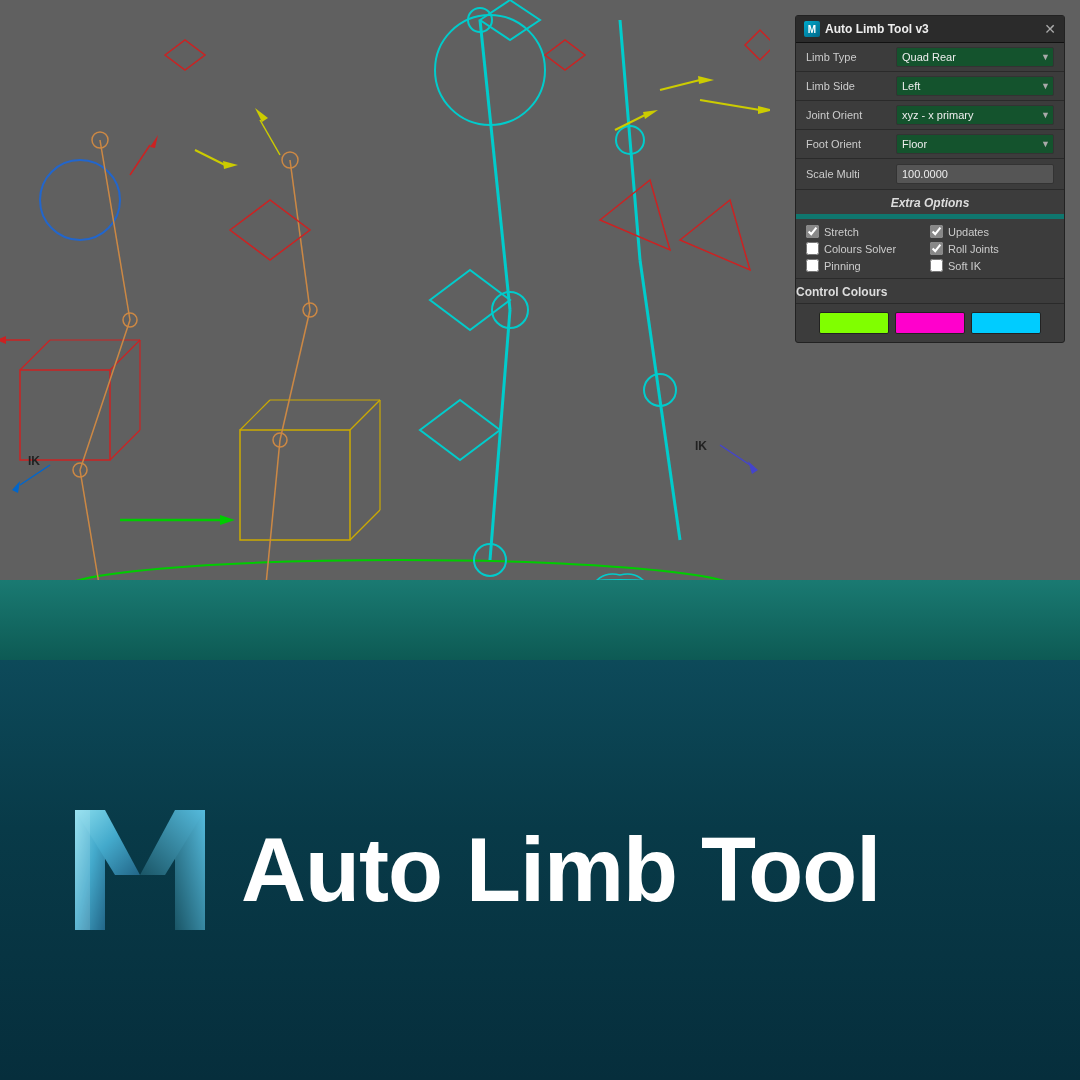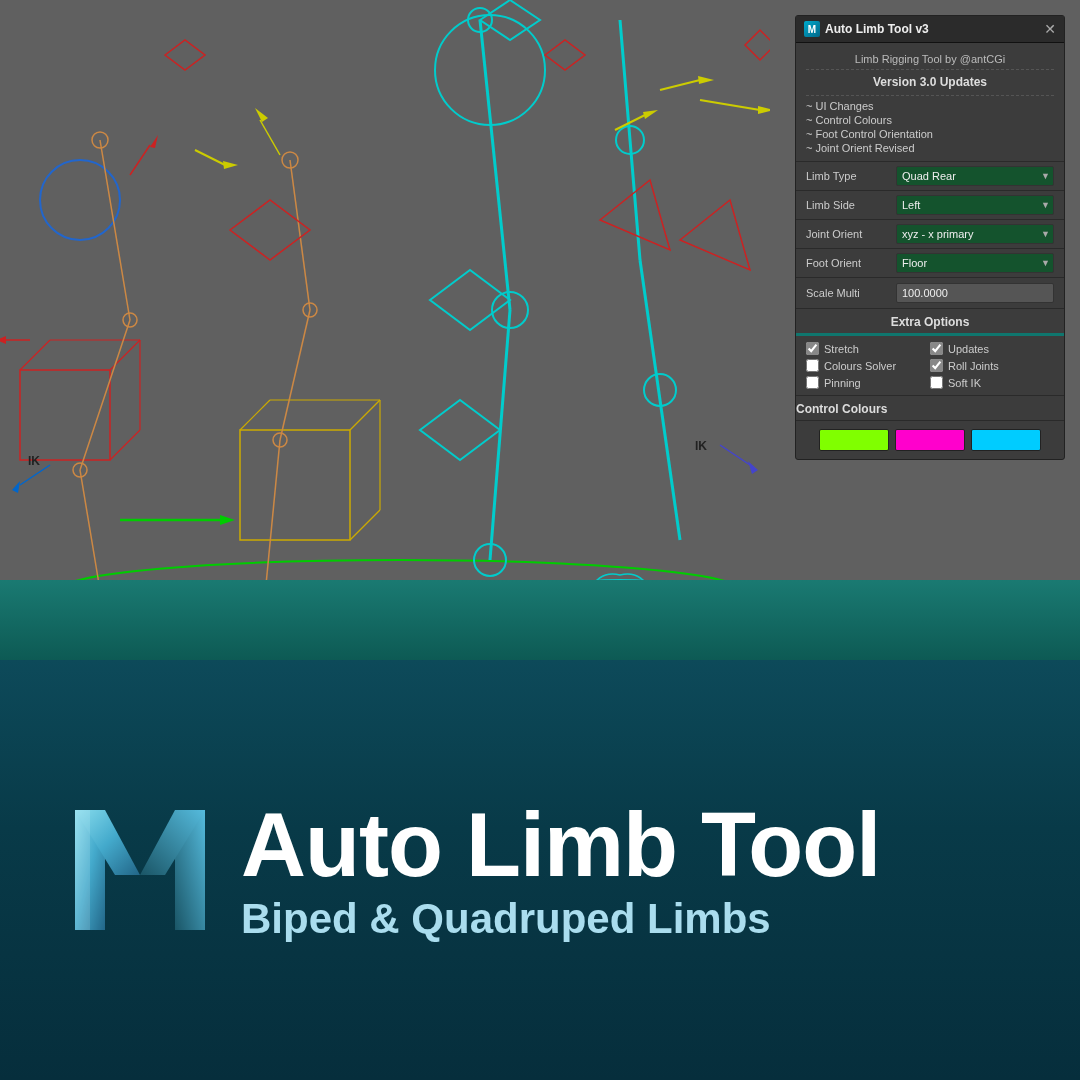--- a/index.html
+++ b/index.html
@@ -181,21 +181,22 @@
       border-radius: 2px;
     }
 
     
     .extra-options-header {
       text-align: center;
       font-size: 12px;
       font-weight: bold;
       color: #ddd;
       padding: 6px 0 4px;
-      border-bottom: 3px solid #0f766e;
+      border-bottom: 5px solid #0f766e;
+      font-style: italic;
     }
     .checkbox-grid {
       display: grid;
       grid-template-columns: 1fr 1fr;
       gap: 4px 0;
       padding: 6px 10px;
       border-bottom: 1px solid #2a2a2a;
     }
     .checkbox-item {
       display: flex;
@@ -410,29 +411,20 @@
 
   <div id="panel">
     <div id="panel-titlebar">
       <div class="title-left">
         <div class="m-logo">M</div>
         <span>Auto Limb Tool v3</span>
       </div>
       <button id="close-btn">✕</button>
     </div>
     <div id="panel-content">
-      <div class="panel-section">
-        <div class="panel-header-text">Limb Rigging Tool by @antCGi</div>
-        <div class="panel-version">Version 3.0 Updates</div>
-        <hr class="panel-divider">
-        <div class="update-item">~ UI Changes</div>
-        <div class="update-item">~ Control Colours</div>
-        <div class="update-item">~ Foot Control Orientation</div>
-        <div class="update-item">~ Joint Orient Revised</div>
-      </div>
 
       <div class="form-row">
         <span class="form-label">Limb Type</span>
         <div class="select-wrapper">
           <select>
             <option>Quad Rear</option>
             <option>Quad Front</option>
             <option>Biped Arm</option>
             <option>Biped Leg</option>
           </select>
@@ -543,15 +535,14 @@
 
     <polygon points="15,20 45,20 80,85 55,85" fill="url(#mGrad1)"></polygon>
 
     <polygon points="145,20 115,20 80,85 105,85" fill="url(#mGrad2)"></polygon>
 
     <polygon points="15,20 30,20 30,140 15,140" fill="rgba(255,255,255,0.15)"></polygon>
   </svg>
 
   <div id="banner-text">
     <span id="banner-title">Auto Limb Tool</span>
-    <span id="banner-subtitle">Biped &amp; Quadruped Limbs</span>
   </div>
 </div>
 
 </body></html>

